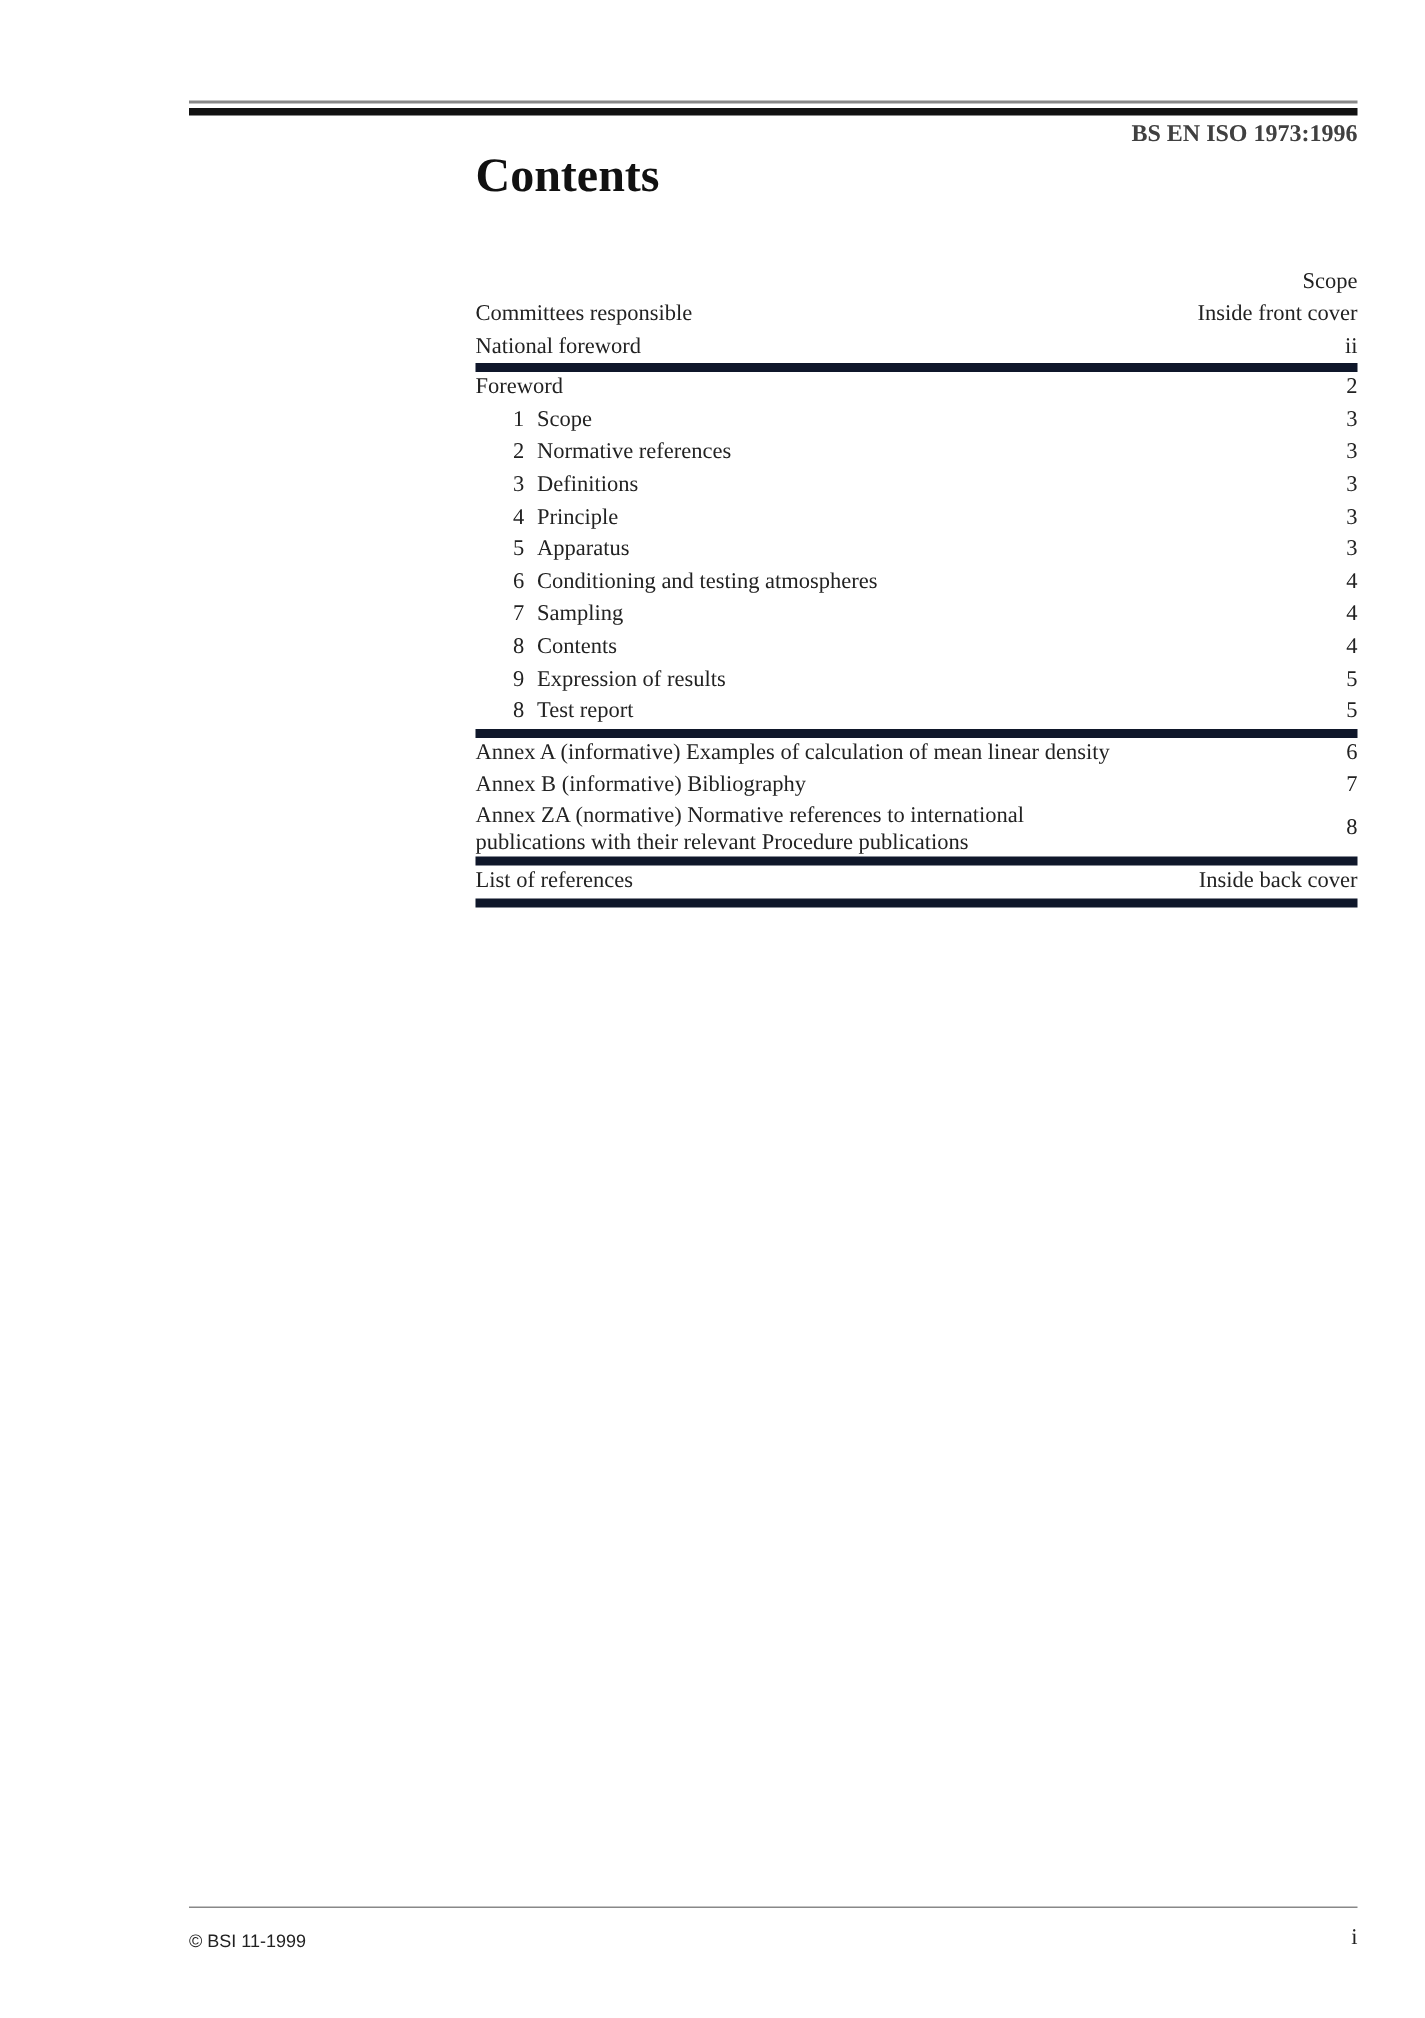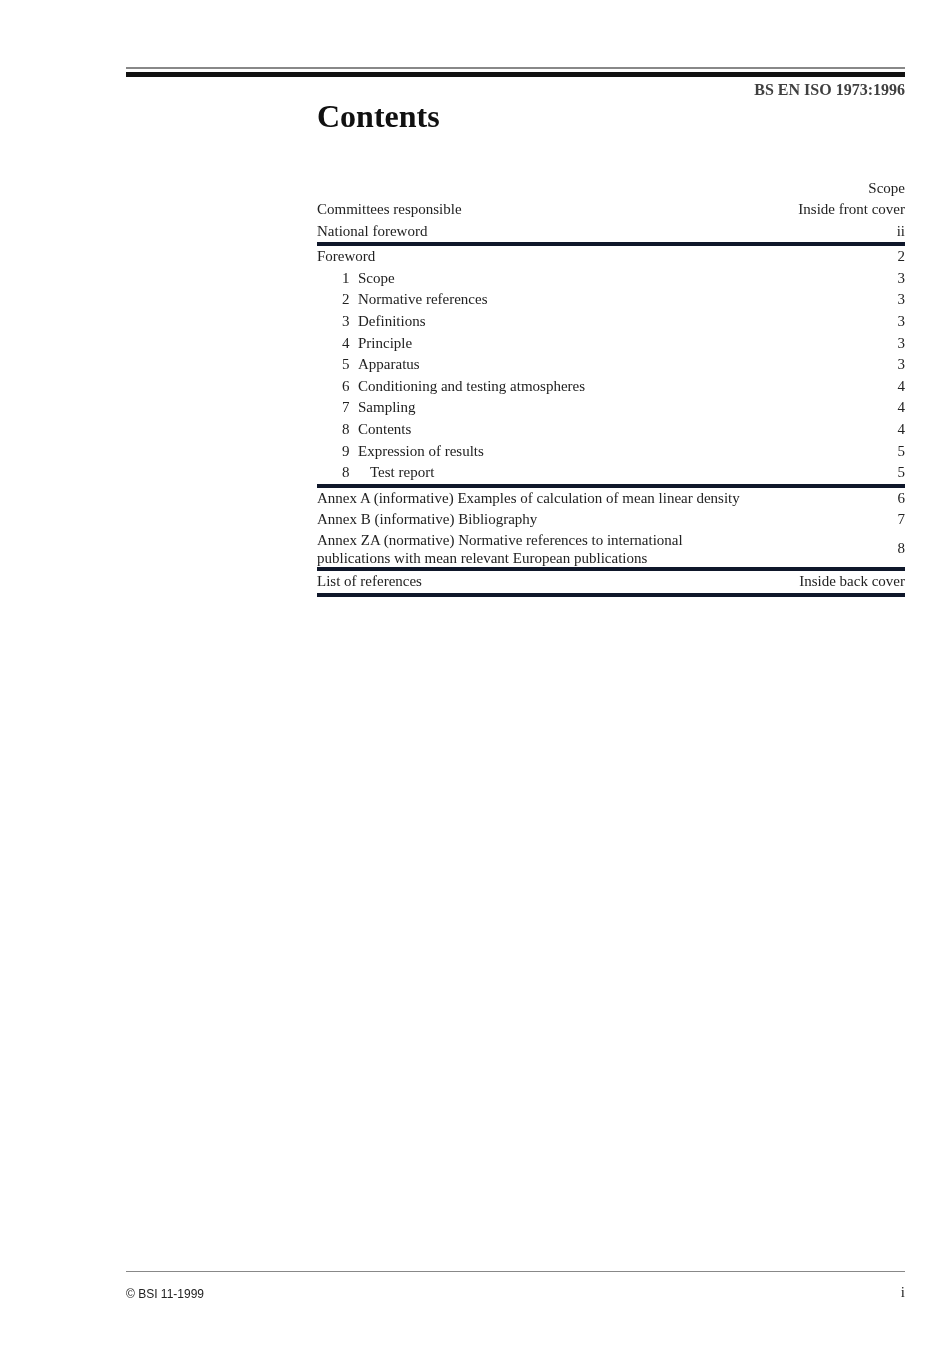--- a/index.html
+++ b/index.html
@@ -8,21 +8,21 @@
   .rule-thin { position:absolute; left:126px; width:779px; top:67px; height:2px; background:#888; }
   .rule-thick { position:absolute; left:126px; width:779px; top:72px; height:5px; background:#111; }
   .title { position:absolute; left:317px; top:98px; font-family:Liberation Serif, serif; font-weight:bold; font-size:32px; color:#111; }
   .toc { position:absolute; left:317px; top:178px; width:588px; font-size:15px; font-family:"Liberation Serif", serif; }
   .pagehead { text-align:right; height:21px; line-height:21px; }
   .row { display:flex; justify-content:space-between; align-items:center; line-height:21.6px; }
   .row .num { width:41px; text-align:center; flex:none; padding-right:0; }
   .row .num span { display:inline-block; width:24px; text-align:right; }
   .row .lbl { flex:1; }
   .row .pg { text-align:right; white-space:nowrap;margin-left:18px; }
-  .sep { border-bottom:4px solid #0f172a;gap:12px; }
+  .sep { border-bottom:6px solid #0f172a; }
   .multi .lbl { line-height:18px; }
   .footer-rule { position:absolute; left:126px; width:779px; top:1271px; height:1px; background:#888; }
   .footer-left { position:absolute; left:126px; top:1287px; font-size:12px; font-family:Liberation Sans, sans-serif; }
   .footer-right { position:absolute; right:45px; top:1284px; font-size:15px; font-family:"Liberation Serif", serif; }
 </style>
 </head>
 <body>
 
 <div class="hdr-title">BS EN ISO 1973:1996</div>
 <div class="rule-thin"></div>
@@ -101,21 +101,21 @@
     <span class="lbl">Annex A (informative) Examples of calculation of mean linear density</span>
     <span class="pg">6</span>
   </div>
   <div class="row">
     <span class="lbl">Annex B (informative) Bibliography</span>
     <span class="pg">7</span>
   </div>
   <div class="row multi sep">
     <span class="lbl">
       <span style="display:block">Annex ZA (normative) Normative references to international</span>
-      <span style="display:block">publications with mean relevant European publications</span>
+      <span style="display:block">publications with their relevant Procedure publications</span>
     </span>
     <span class="pg">8</span>
   </div>
 
   <div class="row sep">
     <span class="lbl">List of references</span>
     <span class="pg">Inside back cover</span>
   </div>
 </div>
 

